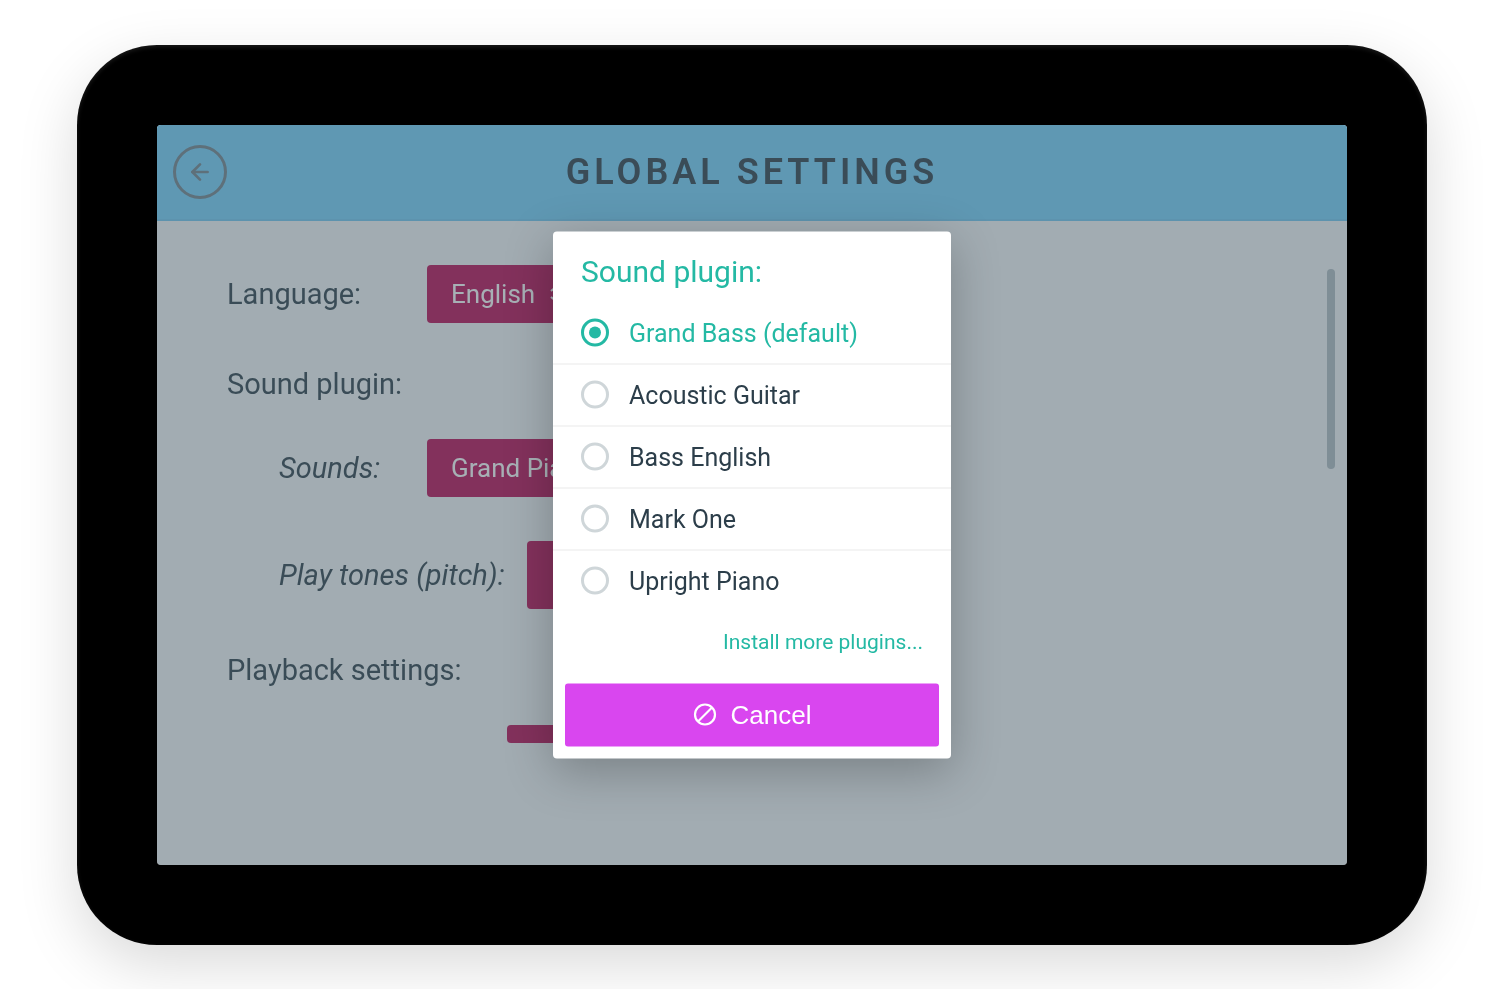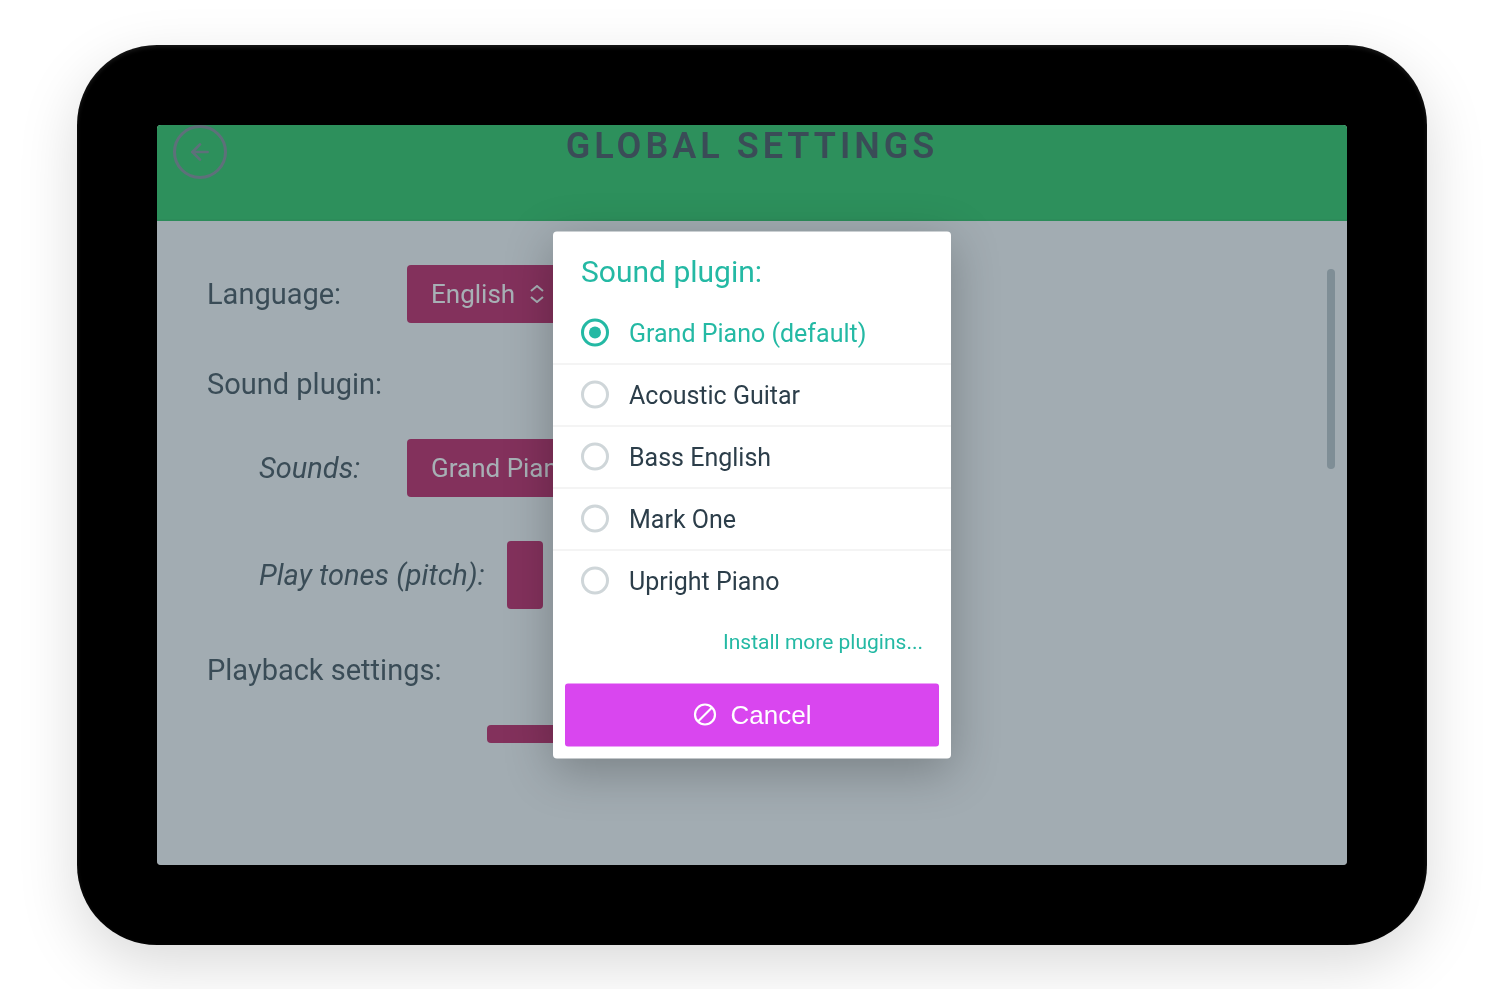--- a/index.html
+++ b/index.html
@@ -32,22 +32,23 @@
   .screen-dim {
     position: absolute;
     inset: 0;
     background: rgba(60, 80, 90, 0.45);
     z-index: 5;
     pointer-events: none;
   }
   .header {
     height: 96px;
     display: flex;
+    align-items: center;
     padding: 0 16px;
-    background: #22c55e;
+    background: #7dd3fc;
     border-bottom: 2px solid rgba(0,0,0,0.04);
   }
   .back-btn {
     width: 54px;
     height: 54px;
     border-radius: 50%;
     border: 3px solid #7a8b94;
     display: flex;
     align-items: center;
     justify-content: center;
@@ -56,21 +57,21 @@
   .header-title {
     position: absolute;
     left: 50%;
     transform: translateX(-50%);
     font-size: 36px;
     font-weight: 600;
     letter-spacing: 4px;
     color: #3a4a54;
   }
   .content {
-    padding: 44px 50px;
+    padding: 44px 70px;
     position: relative;
     height: calc(100% - 96px);
   }
   .scroll-indicator {
     position: absolute;
     right: 12px;
     top: 48px;
     width: 8px;
     height: 200px;
     background: rgba(120,140,150,0.5);
@@ -243,21 +244,21 @@
 
     <div class="screen-dim"></div>
 
     <div class="modal">
       <div class="modal-title">Sound plugin:</div>
       <div id="option-list">
           <div class="option selected">
             <span class="radio">
               <span class="radio-dot"></span>
             </span>
-            <span>Grand Piano (default)</span>
+            <span>Grand Bass (default)</span>
           </div>
           <div class="option">
             <span class="radio"></span>
             <span>Acoustic Guitar</span>
           </div>
           <div class="option">
             <span class="radio"></span>
             <span>Bass English</span>
           </div>
           <div class="option">

